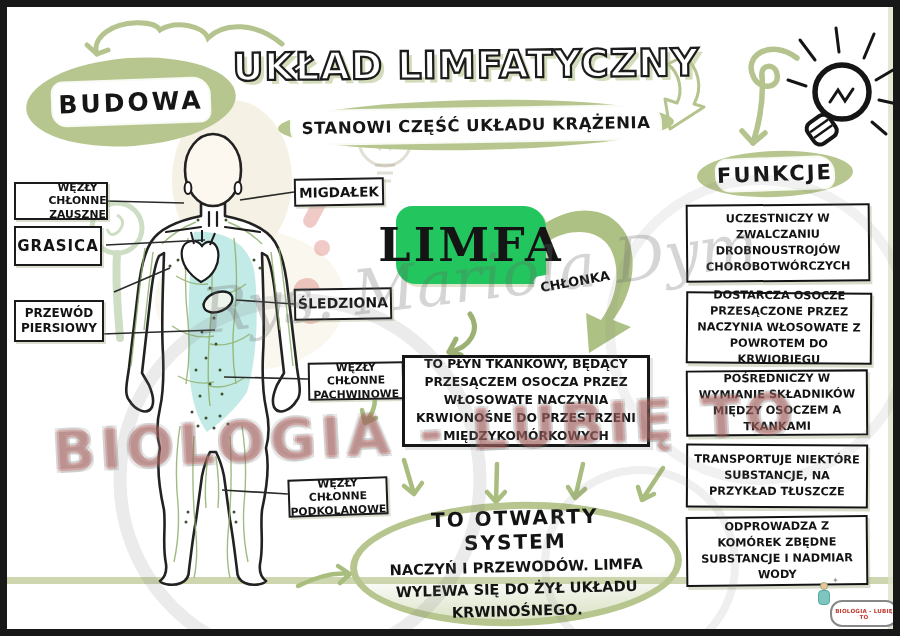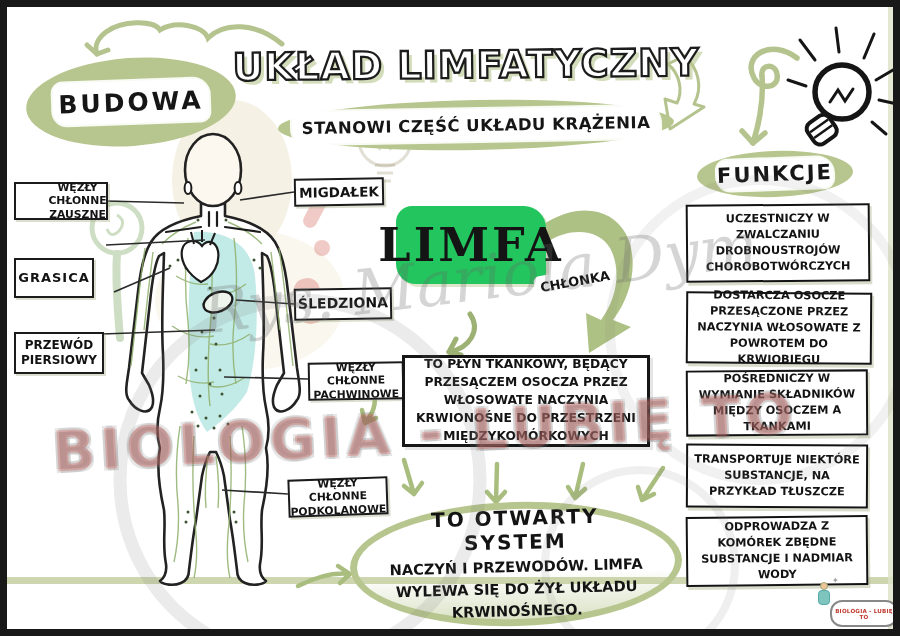--- a/index.html
+++ b/index.html
@@ -221,22 +221,22 @@
 
   <div class="oval" style="left:278px;top:100px;width:396px;height:50px;transform:rotate(-1deg);">
     <div class="patch" style="width:368px;height:32px;font-size:16.5px;font-weight:700;letter-spacing:.5px;">STANOWI CZĘŚĆ UKŁADU KRĄŻENIA</div>
   </div>
 
   <div class="oval" style="left:697px;top:151px;width:156px;height:46px;transform:rotate(-2deg);">
     <div class="patch" style="width:116px;height:30px;font-size:21px;font-weight:800;letter-spacing:2px;">FUNKCJE</div>
   </div>
 
   <div class="lbl" style="left:14px;top:182px;width:94px;height:38px;padding-left:36px;">WĘZŁY CHŁONNE ZAUSZNE</div>
-  <div class="lbl" style="left:14px;top:226px;width:80px;height:40px;font-size:13px;letter-spacing:1px;margin-top:32px;">GRASICA</div>
-  <div class="lbl" style="left:14px;top:332px;width:90px;height:42px;font-size:12px;">PRZEWÓD PIERSIOWY</div>
+  <div class="lbl" style="left:14px;top:226px;width:88px;height:40px;font-size:15px;letter-spacing:1px;">GRASICA</div>
+  <div class="lbl" style="left:14px;top:300px;width:90px;height:42px;font-size:12px;">PRZEWÓD PIERSIOWY</div>
   <div class="lbl" style="left:294px;top:178px;width:90px;height:28px;font-size:13.5px;transform:rotate(-1deg);">MIGDAŁEK</div>
   <div class="lbl" style="left:294px;top:288px;width:98px;height:32px;font-size:14px;transform:rotate(-1deg);">ŚLEDZIONA</div>
   <div class="lbl" style="left:308px;top:362px;width:96px;height:38px;transform:rotate(-1deg);">WĘZŁY CHŁONNE PACHWINOWE</div>
   <div class="lbl" style="left:288px;top:478px;width:100px;height:38px;transform:rotate(-2deg);">WĘZŁY CHŁONNE PODKOLANOWE</div>
 
   <div class="limfa">LIMFA</div>
   <div class="chlonka">CHŁONKA</div>
   <div class="defbox">TO PŁYN TKANKOWY, BĘDĄCY PRZESĄCZEM OSOCZA PRZEZ WŁOSOWATE NACZYNIA KRWIONOŚNE DO PRZESTRZENI MIĘDZYKOMÓRKOWYCH</div>
 
   <div class="fn" style="left:686px;top:204px;width:184px;height:78px;font-weight:800;transform:rotate(-0.5deg);">UCZESTNICZY W ZWALCZANIU DROBNOUSTROJÓW CHOROBOTWÓRCZYCH</div>

